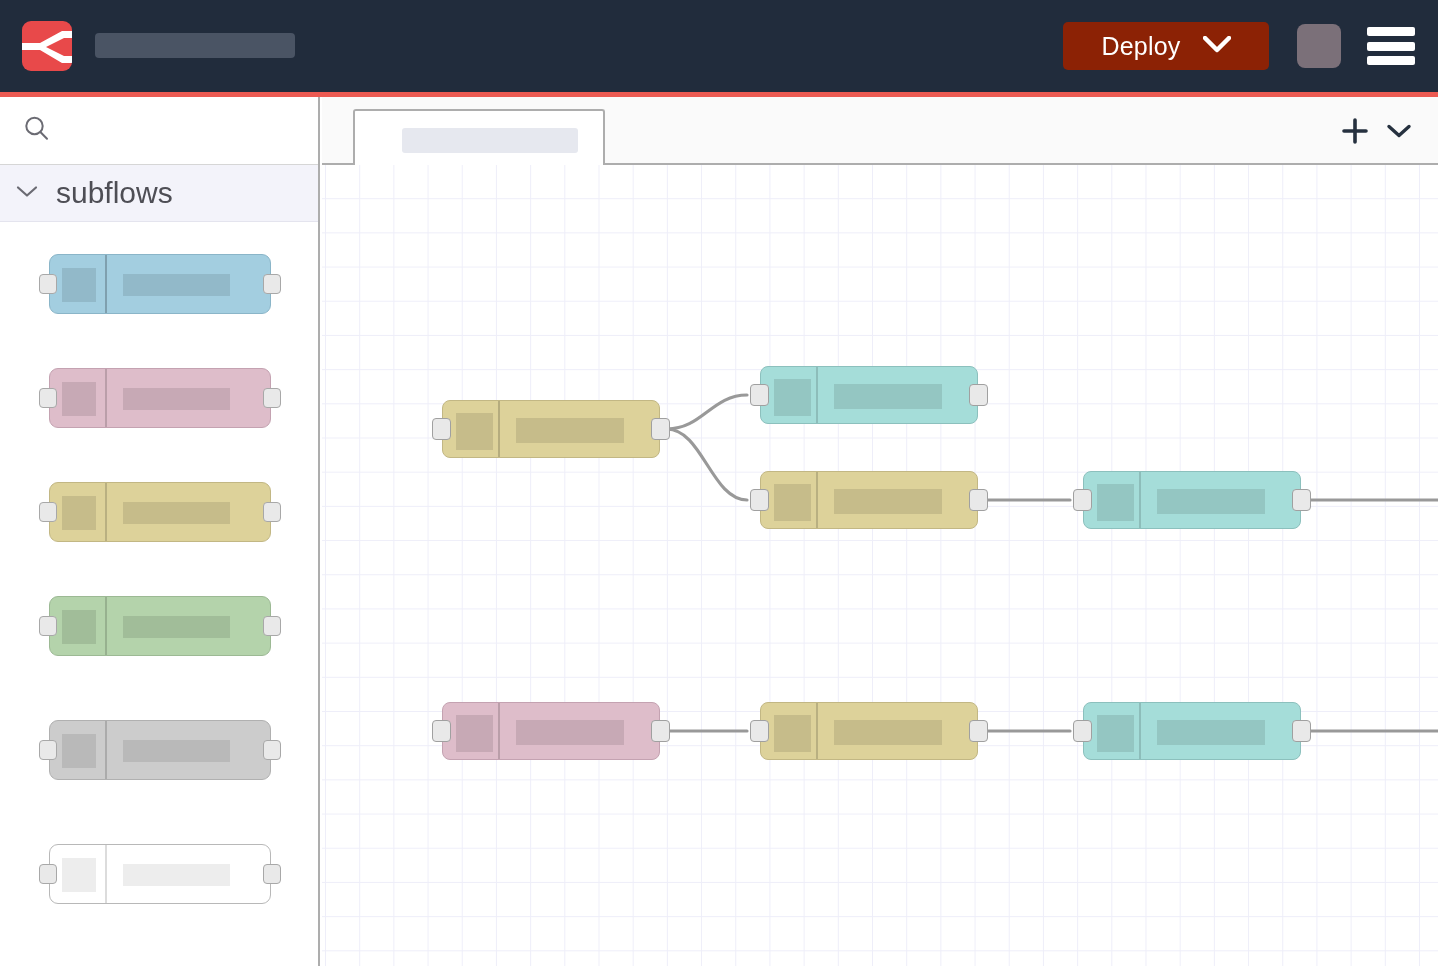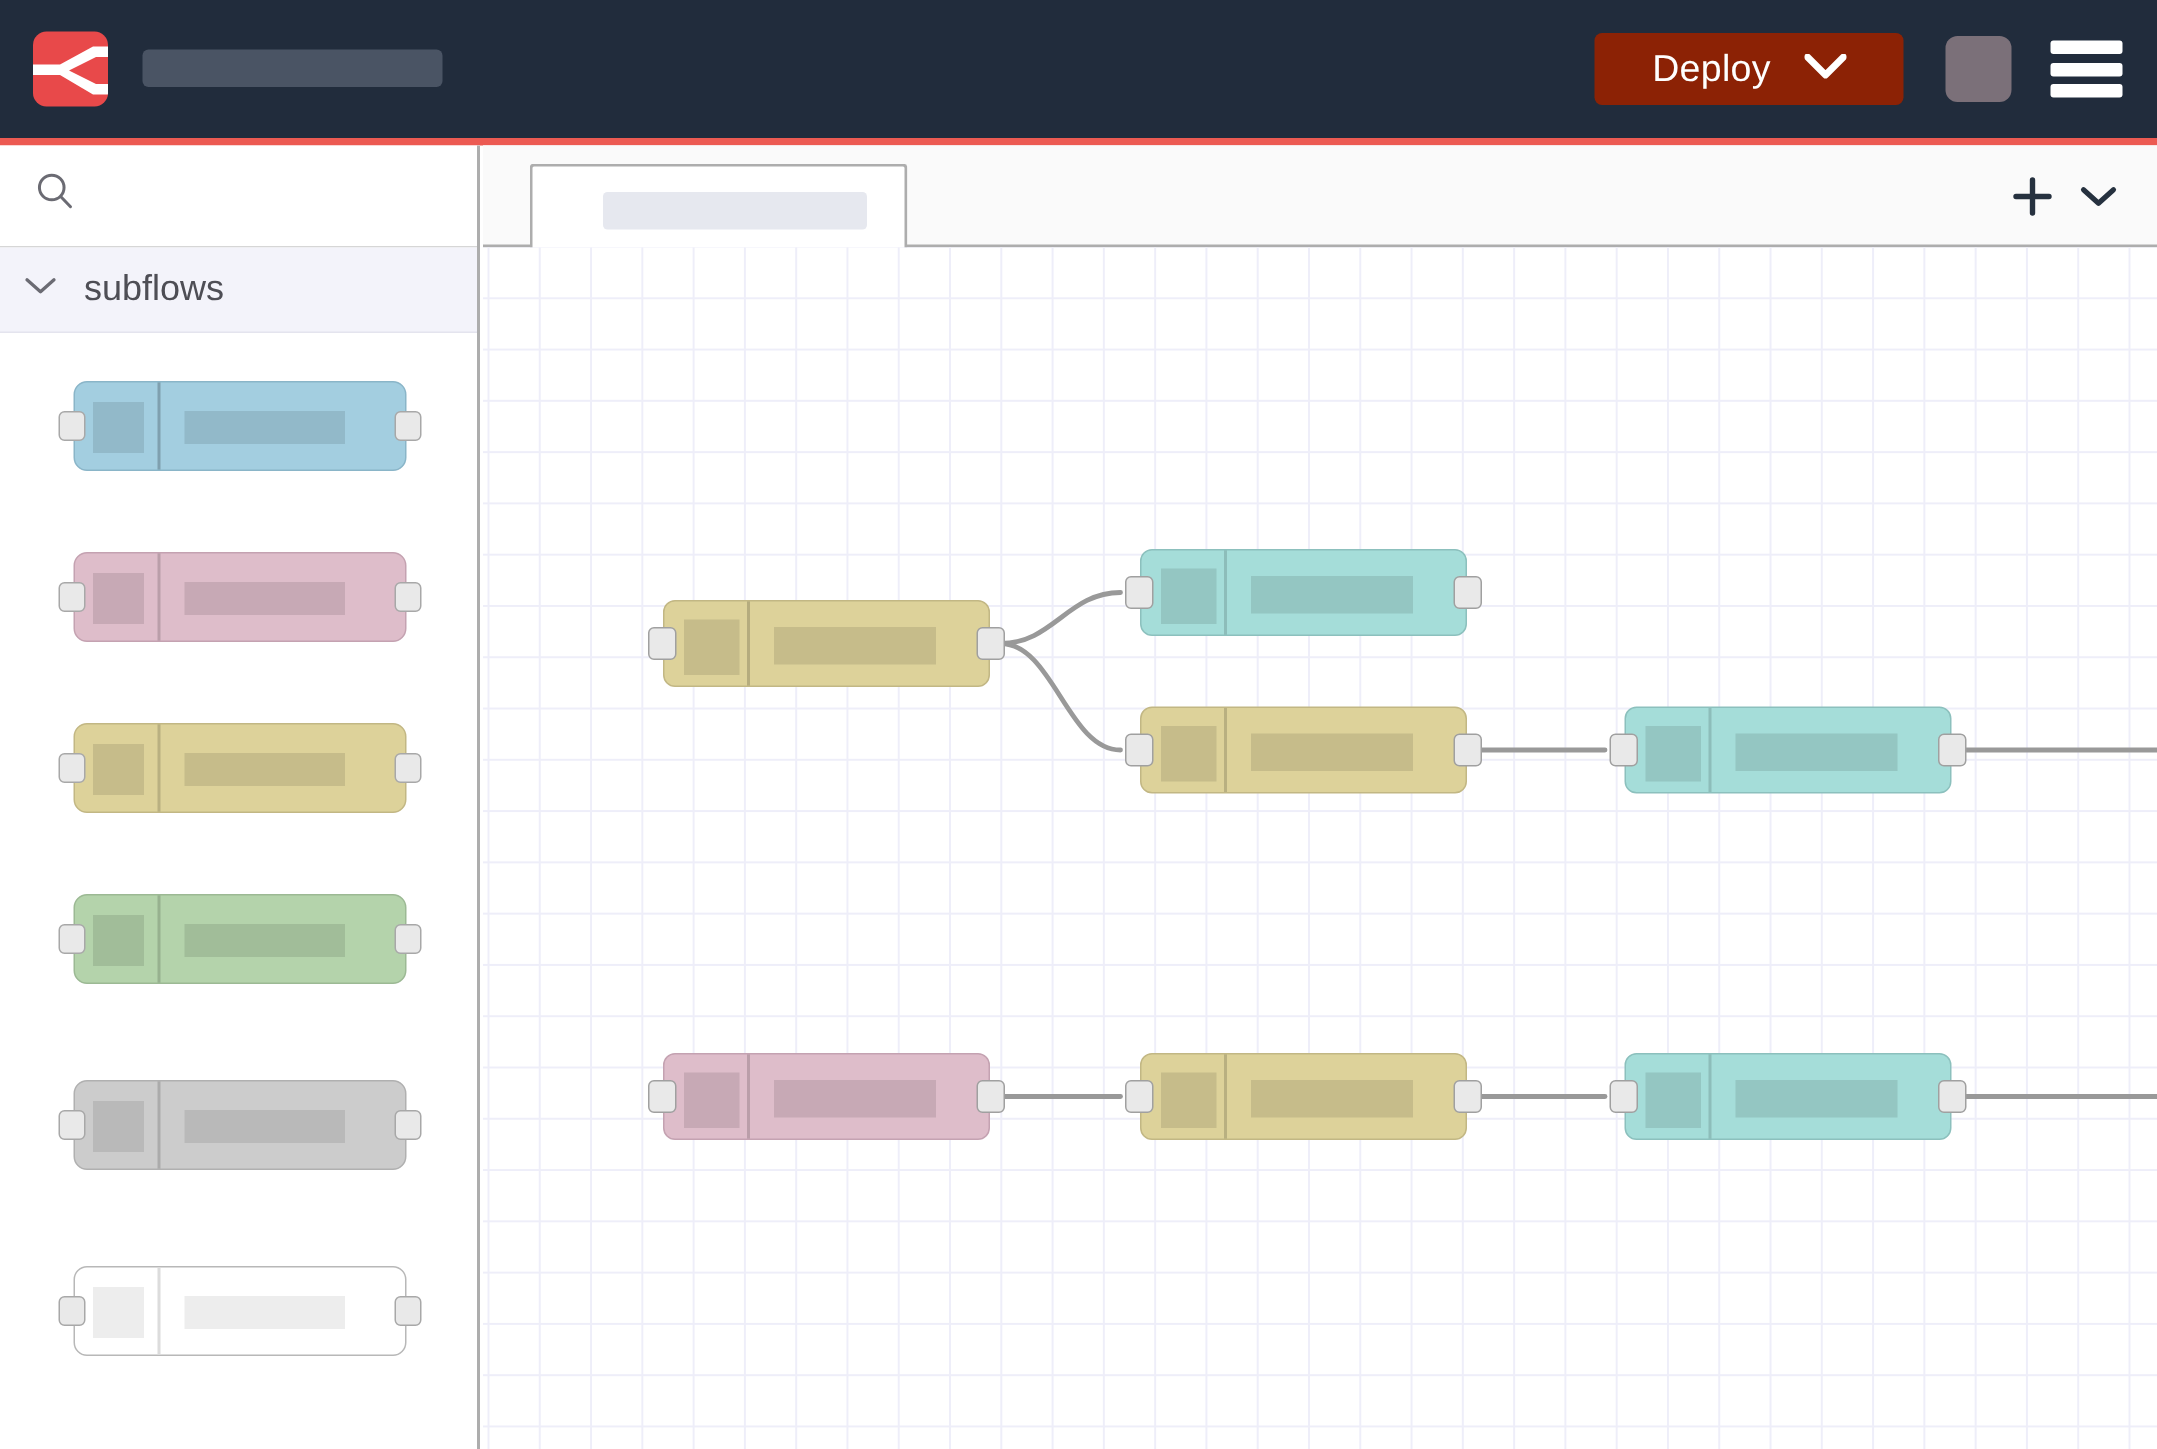--- a/index.html
+++ b/index.html
@@ -99,21 +99,21 @@
     position: absolute; left: 0; top: 68px;
     width: 318px; height: 57px;
     background: #f3f3fa;
     border-bottom: 1px solid #e4e4ee;
     display: flex; align-items: center;
     cursor: pointer;
   }
   .cat-chevron { margin-left: 16px; display: block; }
   .cat-label {
     margin-left: 18px;
-    font-size: 24px; color: #4e4e55; font-weight: 400;
+    font-size: 30px; color: #4e4e55; font-weight: 400;
   }
 
   .palette-list {
     position: absolute; left: 0; top: 125px;
     width: 318px; height: 744px;
   }
   .palette-node {
     position: absolute; left: 49px;
     width: 222px; height: 60px;
     border-radius: 9px;

